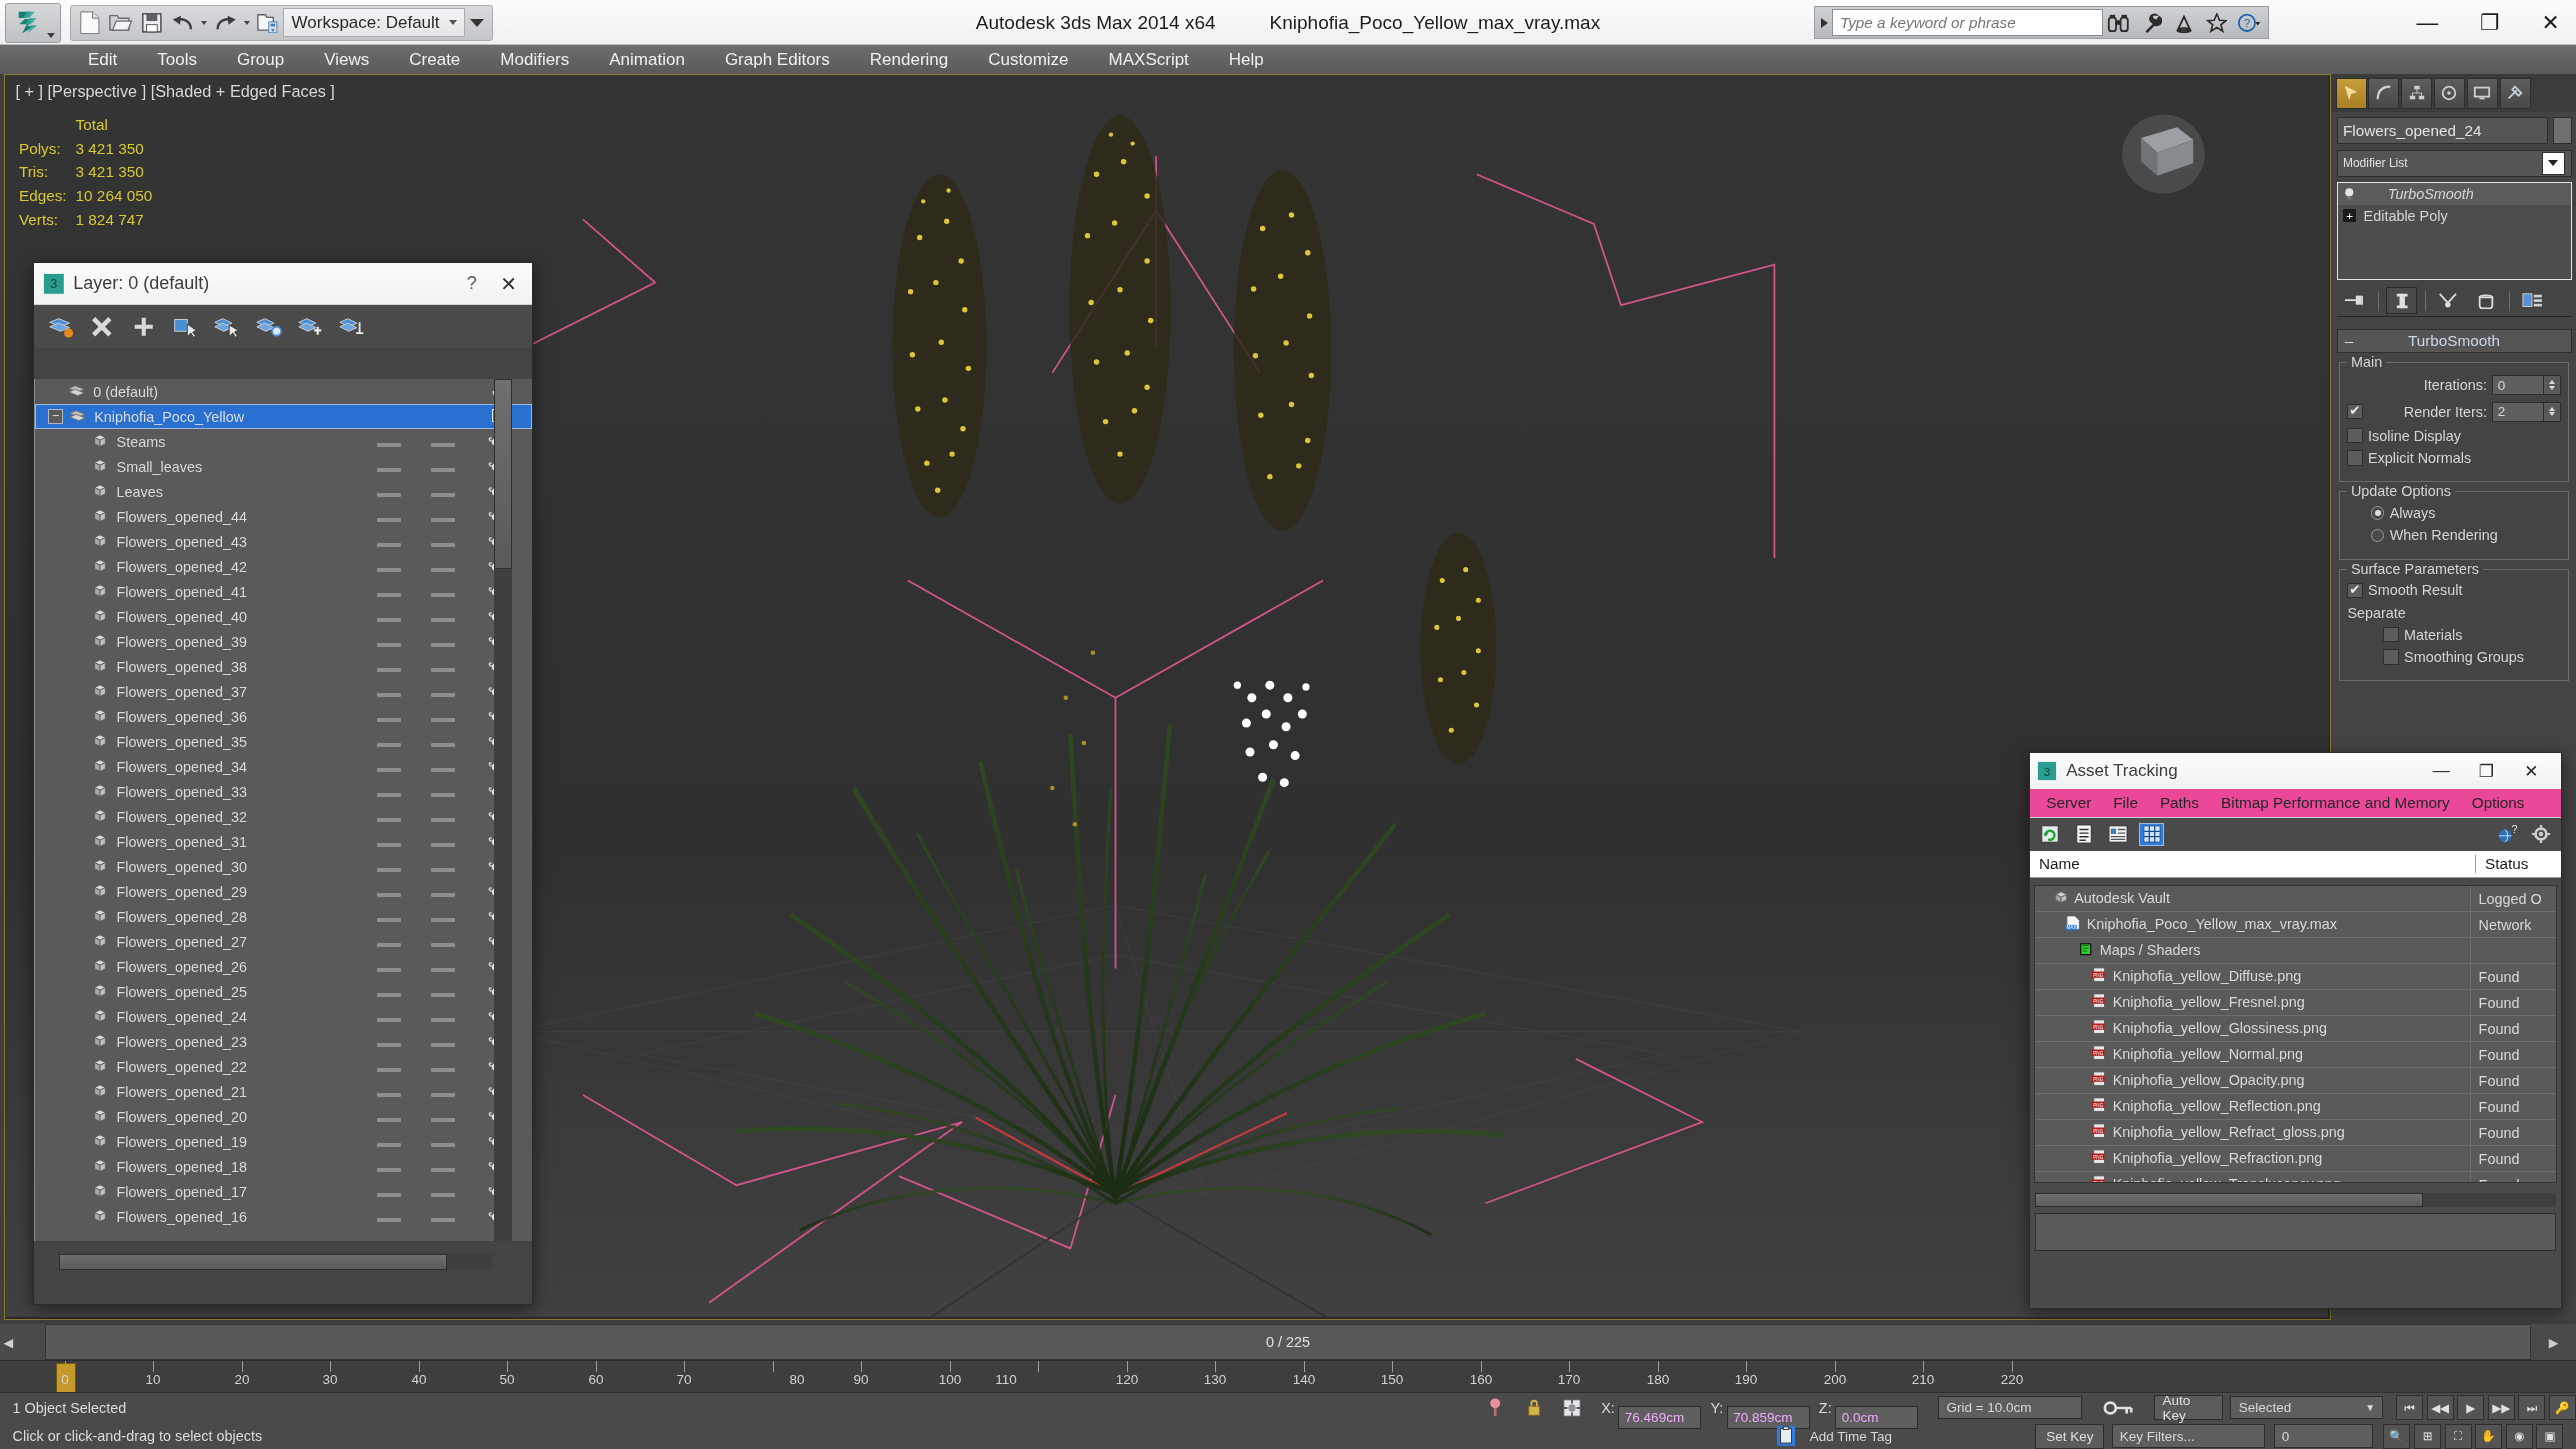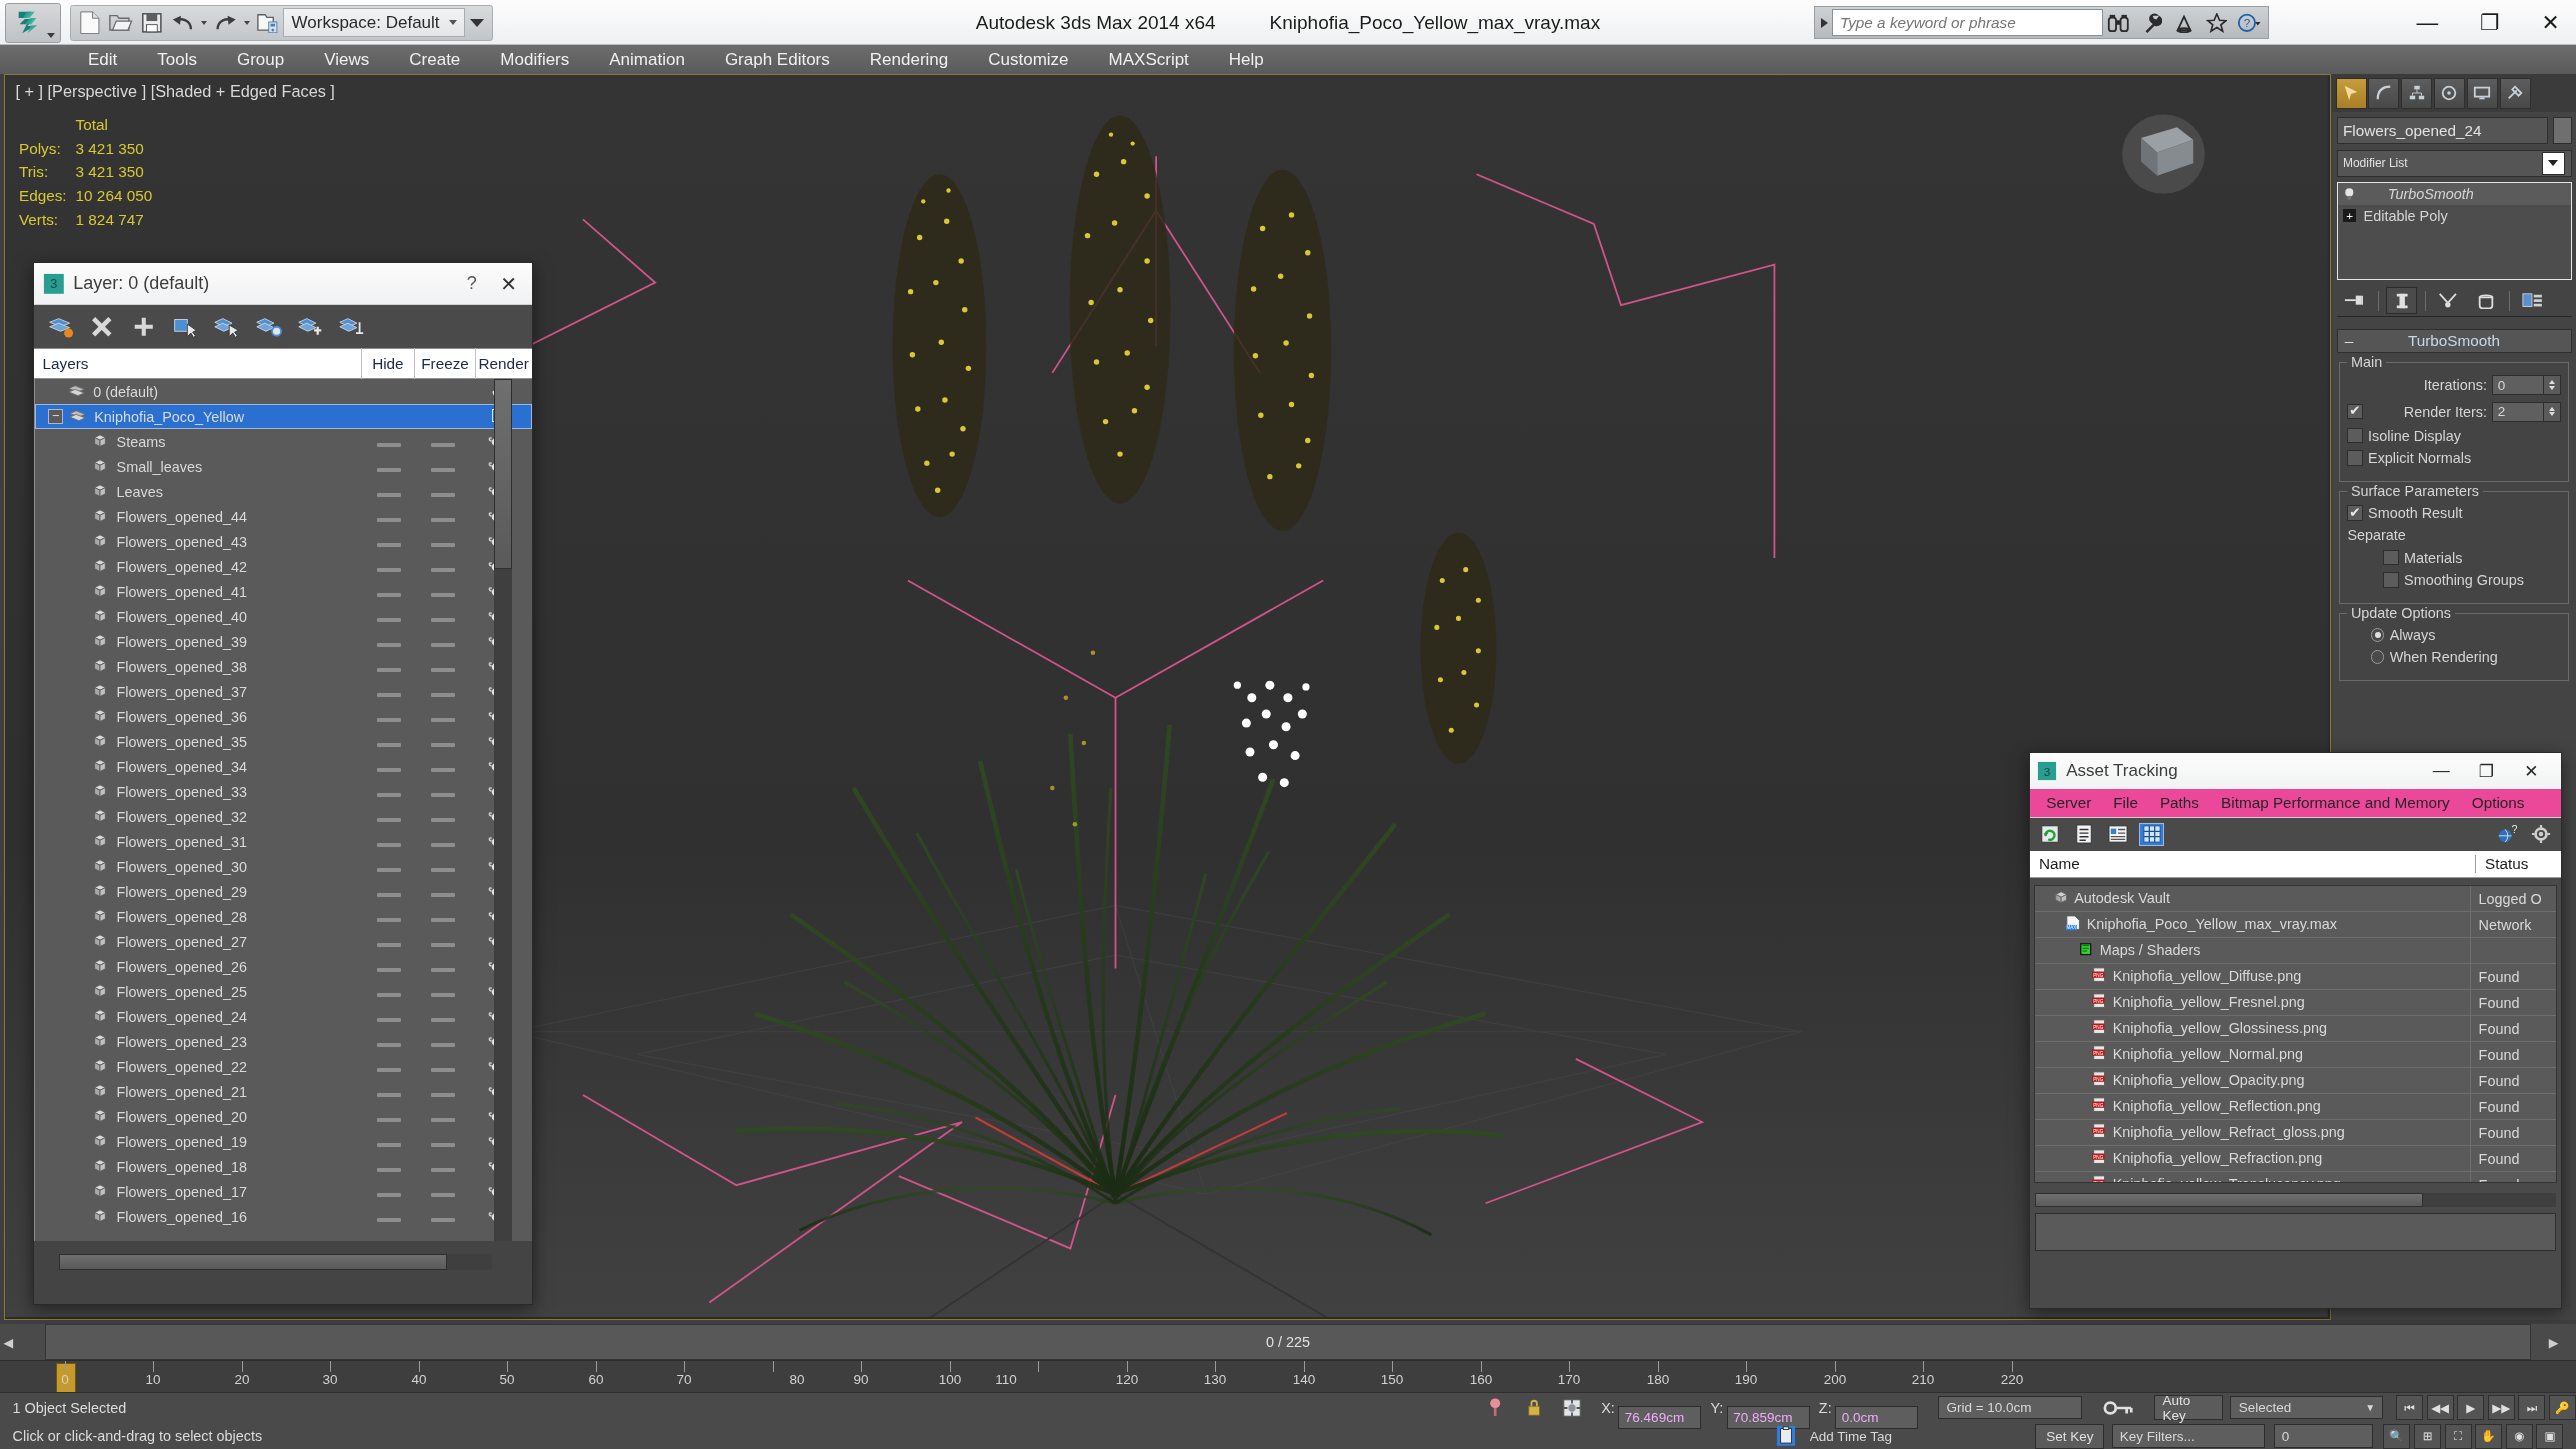--- a/index.html
+++ b/index.html
@@ -676,47 +676,47 @@
       <div class="cb"></div>
       <span class="lbl">Isoline Display</span>
     </div>
     <div class="fld">
       <div class="cb"></div>
       <span class="lbl">Explicit Normals</span>
     </div>
   </div>
 
   <div class="grp">
+    <div class="gl">Update Options</div>
+    <div class="fld" style="padding-left:23.5px">
+      <div class="rb on"></div>
+      <span class="lbl">Always</span>
+    </div>
+    <div class="fld" style="padding-left:23.5px">
+      <div class="rb"></div>
+      <span class="lbl">When Rendering</span>
+    </div>
+  </div>
+
+  <div class="grp">
     <div class="gl">Surface Parameters</div>
     <div class="fld">
       <div class="cb on"></div>
       <span class="lbl">Smooth Result</span>
     </div>
     <div class="fld">
       <span class="lbl">Separate</span>
     </div>
     <div class="fld" style="padding-left:36px">
       <div class="cb"></div>
       <span class="lbl">Materials</span>
     </div>
     <div class="fld" style="padding-left:36px">
       <div class="cb"></div>
       <span class="lbl">Smoothing Groups</span>
-    </div>
-  </div>
-
-  <div class="grp">
-    <div class="gl">Update Options</div>
-    <div class="fld" style="padding-left:23.5px">
-      <div class="rb on"></div>
-      <span class="lbl">Always</span>
-    </div>
-    <div class="fld" style="padding-left:23.5px">
-      <div class="rb"></div>
-      <span class="lbl">When Rendering</span>
     </div>
   </div>
 </div>
 
 <div id="layerdlg">
   <div class="tb">
     <svg width="21.7" height="21.7" viewBox="0 0 24 24">
       <rect x="1" y="1" width="22" height="22" fill="#2a9d91"></rect>
       <text x="12" y="17" font-size="14" text-anchor="middle" fill="#0d4a45" font-family="Liberation Sans">3</text>
       </svg>
@@ -773,26 +773,20 @@
       </div>
     <div class="lt">
       <svg width="27" height="23.5" viewBox="0 0 30 26">
         <path d="M2,8 L11,4 L21,9 L12,13 Z" fill="#4b8fd4" stroke="#cfd6dd"></path>
         <path d="M2,13 L11,9 L21,14 L12,18 Z" fill="#6ea4dd" stroke="#cfd6dd"></path>
         <path d="M24,8 v12 M20,20 h8" stroke="#e8e8e8" stroke-width="2"></path>
         </svg>
       </div>
   </div>
 
-  <div id="layer-head">
-    <div class="hc" style="width:330px">Layers</div>
-    <div class="hc" style="width:54px;justify-content:center;padding-left:0">Hide</div>
-    <div class="hc" style="width:61px;justify-content:center;padding-left:0">Freeze</div>
-    <div class="hc" style="width:56px;justify-content:center;padding-left:0;border-right:none">Render</div>
-  </div>
 
   <div id="layer-list">
       <div class="lrow">
         <div style="width: 15.3px; margin-left: 12.6px; flex: 0 0 auto;"></div>
         <span class="licon"><svg width="18" height="16.3" viewBox="0 0 20 18">
             <path d="M1,6 L8,3 L18,7 L11,10 Z" fill="#bdbdbd" stroke="#6d6d6d"></path>
             <path d="M1,10 L8,7 L18,11 L11,14 Z" fill="#d6d6d6" stroke="#6d6d6d"></path>
           </svg></span>
         <span class="lname">0 (default)</span>
         <div class="cHide"></div>

